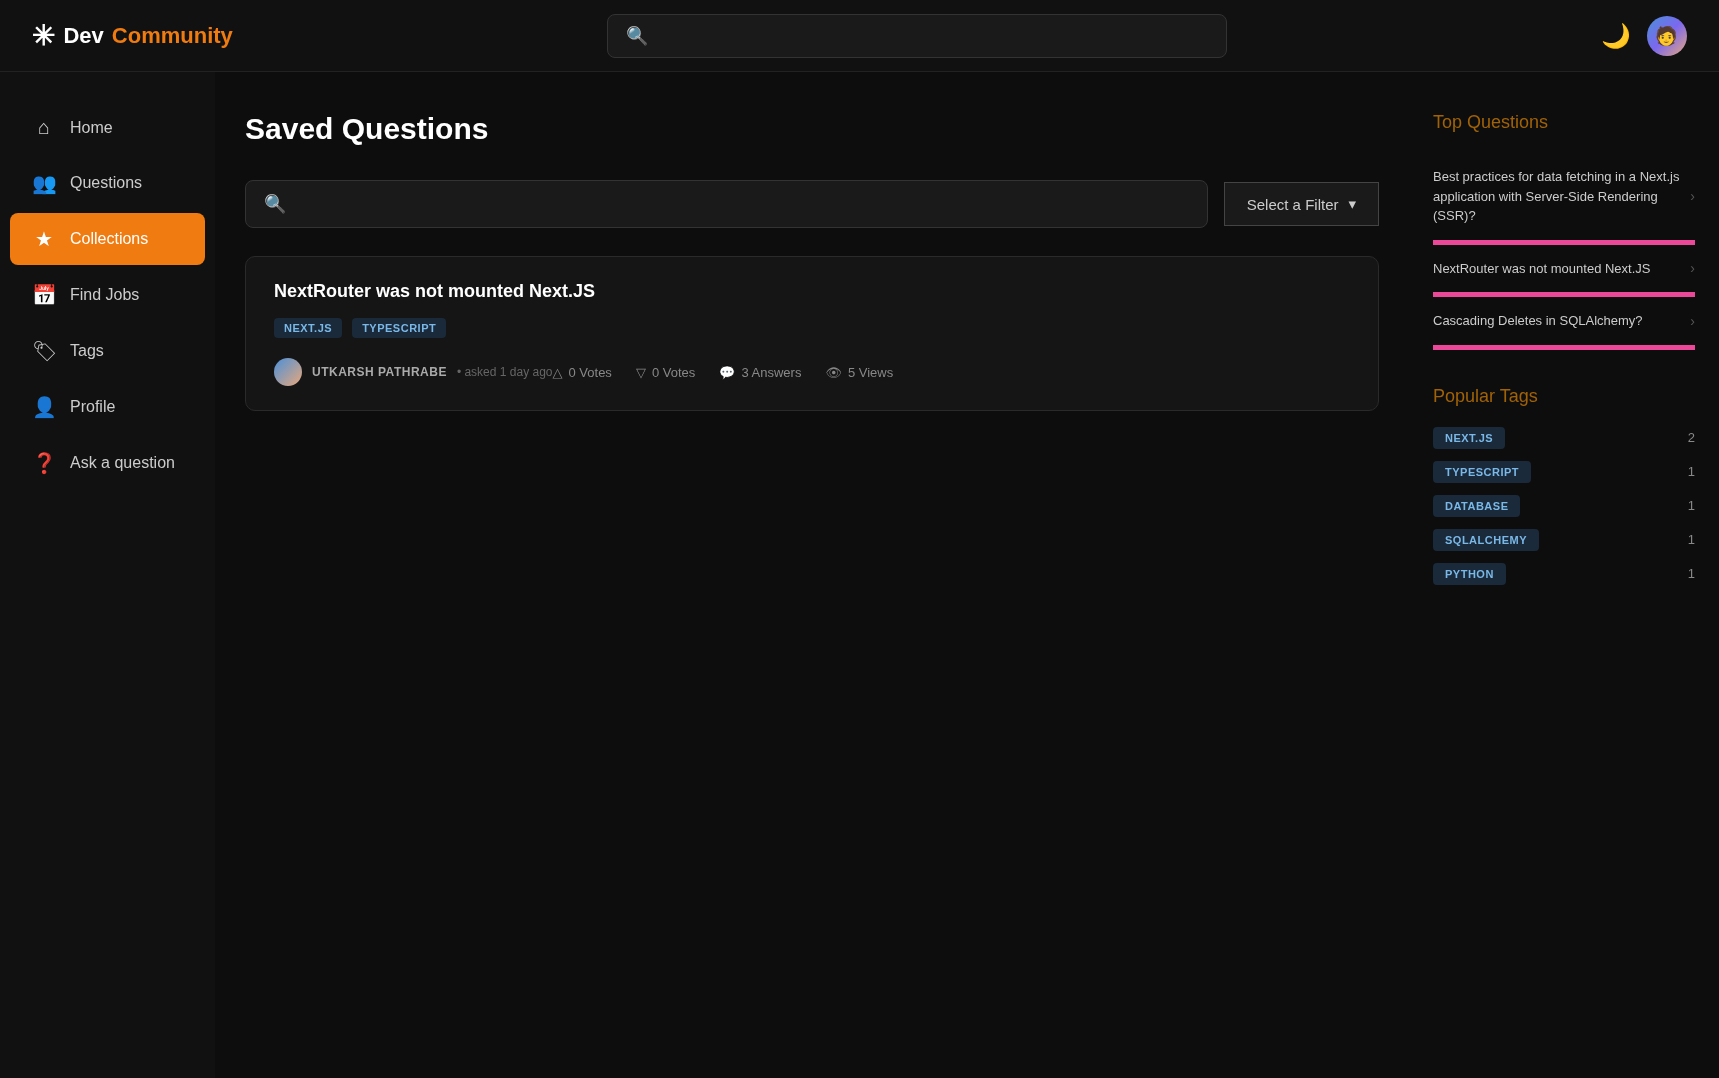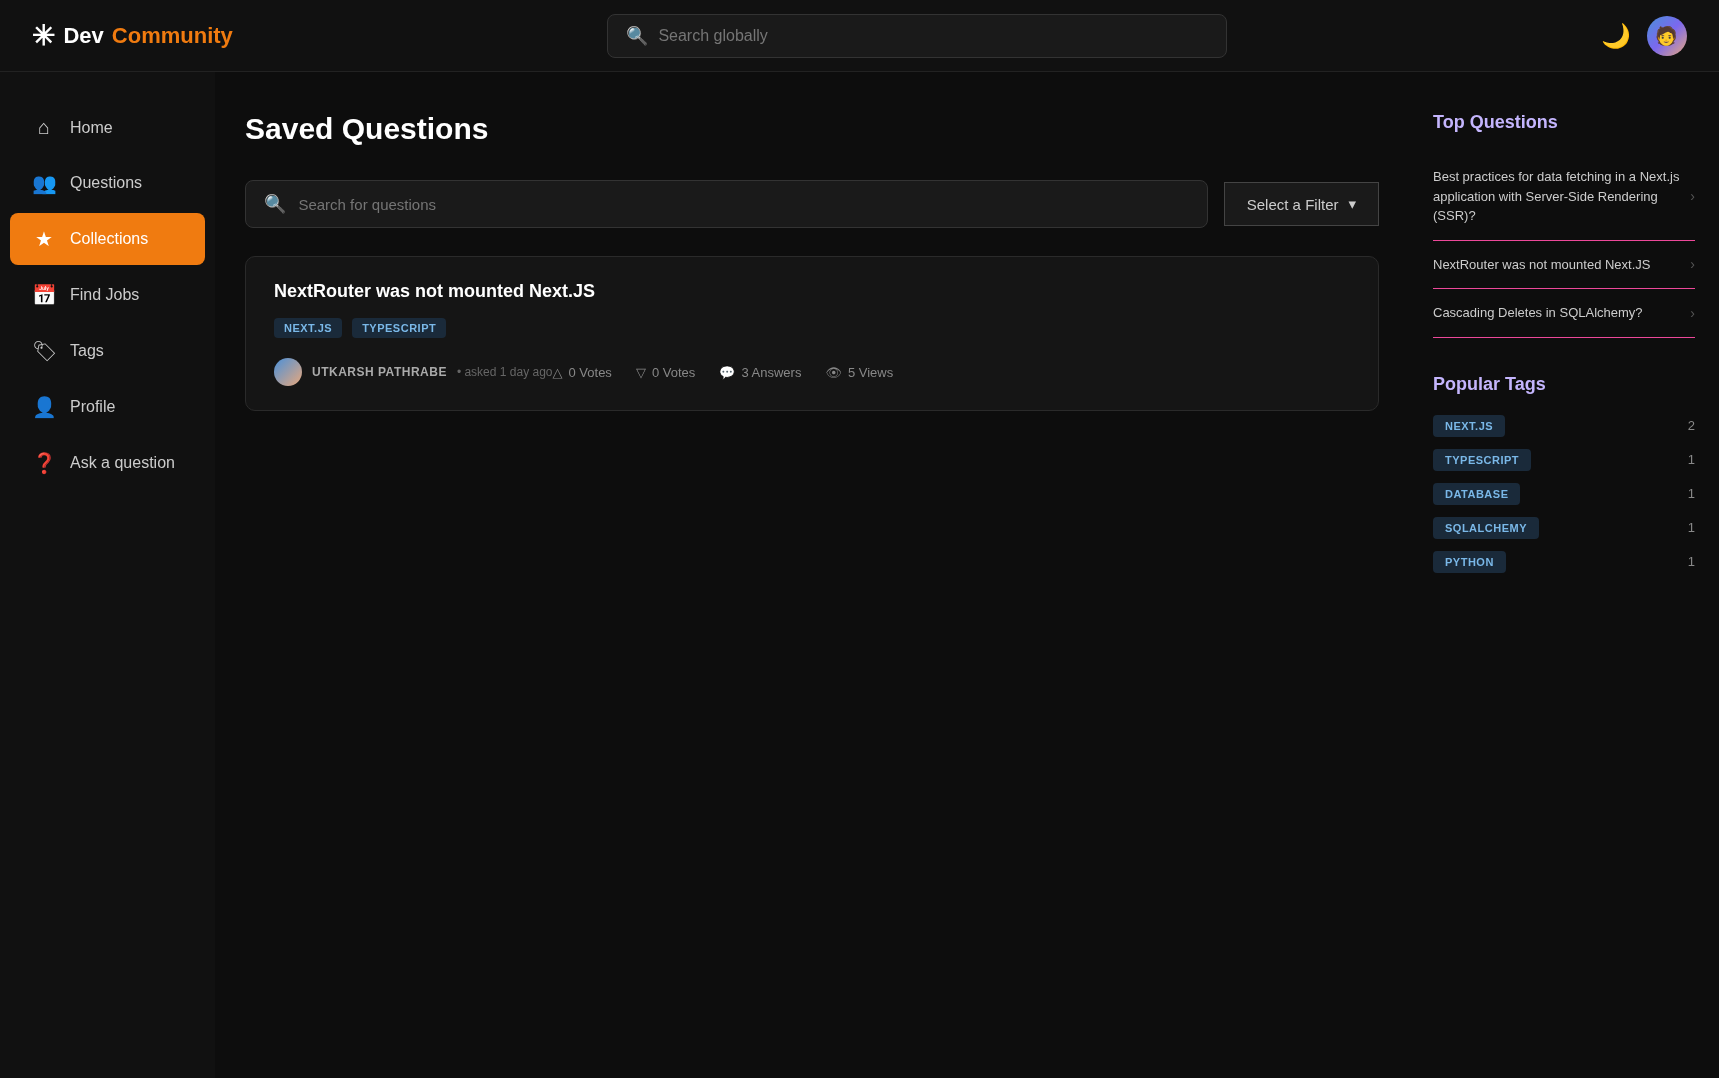--- a/index.html
+++ b/index.html
@@ -253,31 +253,31 @@
       padding: 40px 24px;
       position: fixed;
       top: 72px;
       right: 0;
       bottom: 0;
       overflow-y: auto;
     }
 
     .panel-section-title {
       font-size: 18px;
-      font-weight: 700;
-      color: #c4b5fd;
+      font-weight: 400;
+      color: #a16207;
       margin-bottom: 20px;
     }
 
     .top-question-item {
       display: flex;
       align-items: center;
       justify-content: space-between;
       padding: 14px 0;
-      border-bottom: 1px solid #ec4899;
+      border-bottom: 5px solid #ec4899;
       cursor: pointer;
       gap: 10px;
     }
     .top-q-text {
       font-size: 13px;
       color: #ccc;
       line-height: 1.5;
       flex: 1;
     }
     .top-q-arrow {
@@ -320,21 +320,20 @@
 
 <header class="header">
   <div class="logo">
     <span class="logo-icon">✳</span>
     <span class="logo-dev">Dev</span>
       <span class="logo-overflow">Community</span>
   </div>
 
   <div class="search-bar">
     <span class="search-icon-svg">🔍</span>
-    <input type="text" placeholder="Search globally" style="">
   </div>
 
   <div class="header-right">
     <button class="moon-btn">🌙</button>
     <div class="avatar">
       <span>🧑</span>
     </div>
   </div>
 </header>
 
@@ -370,21 +369,20 @@
       <span>Ask a question</span>
     </div>
   </nav>
 
   <main class="main" style="margin-right: 310px;">
     <h1 class="page-title">Saved Questions</h1>
 
     <div class="search-filter-row">
       <div class="question-search">
         <span class="search-icon-svg">🔍</span>
-        <input type="text" placeholder="Search for questions" style="">
       </div>
       <button class="filter-btn">
         <span>Select a Filter</span>
         <span>▾</span>
       </button>
     </div>
 
     <div class="question-card">
       <div class="question-title">NextRouter was not mounted Next.JS</div>
       <div class="tags-row">

